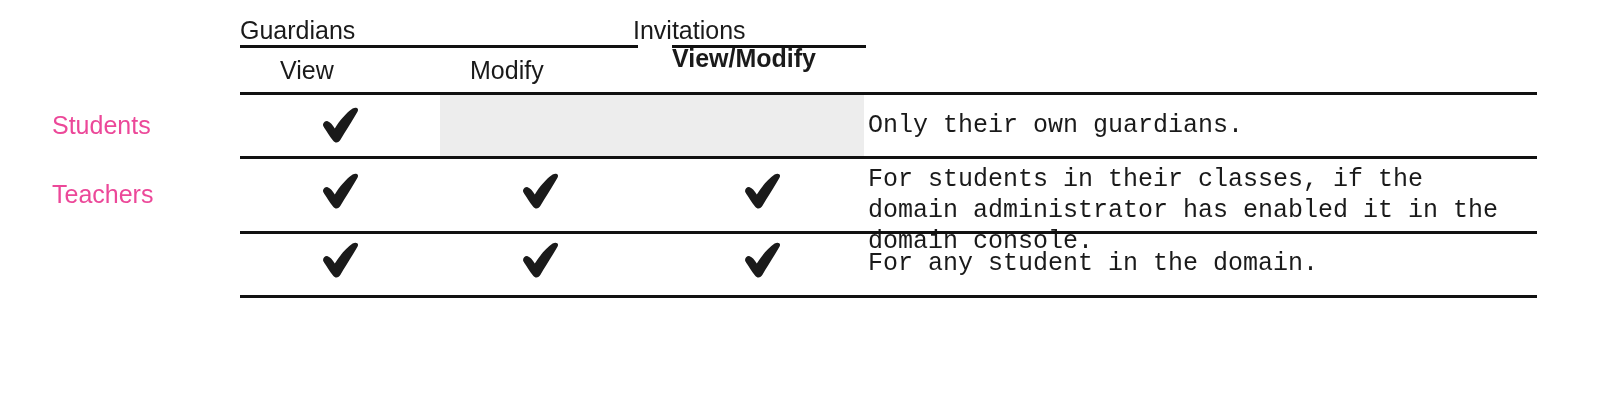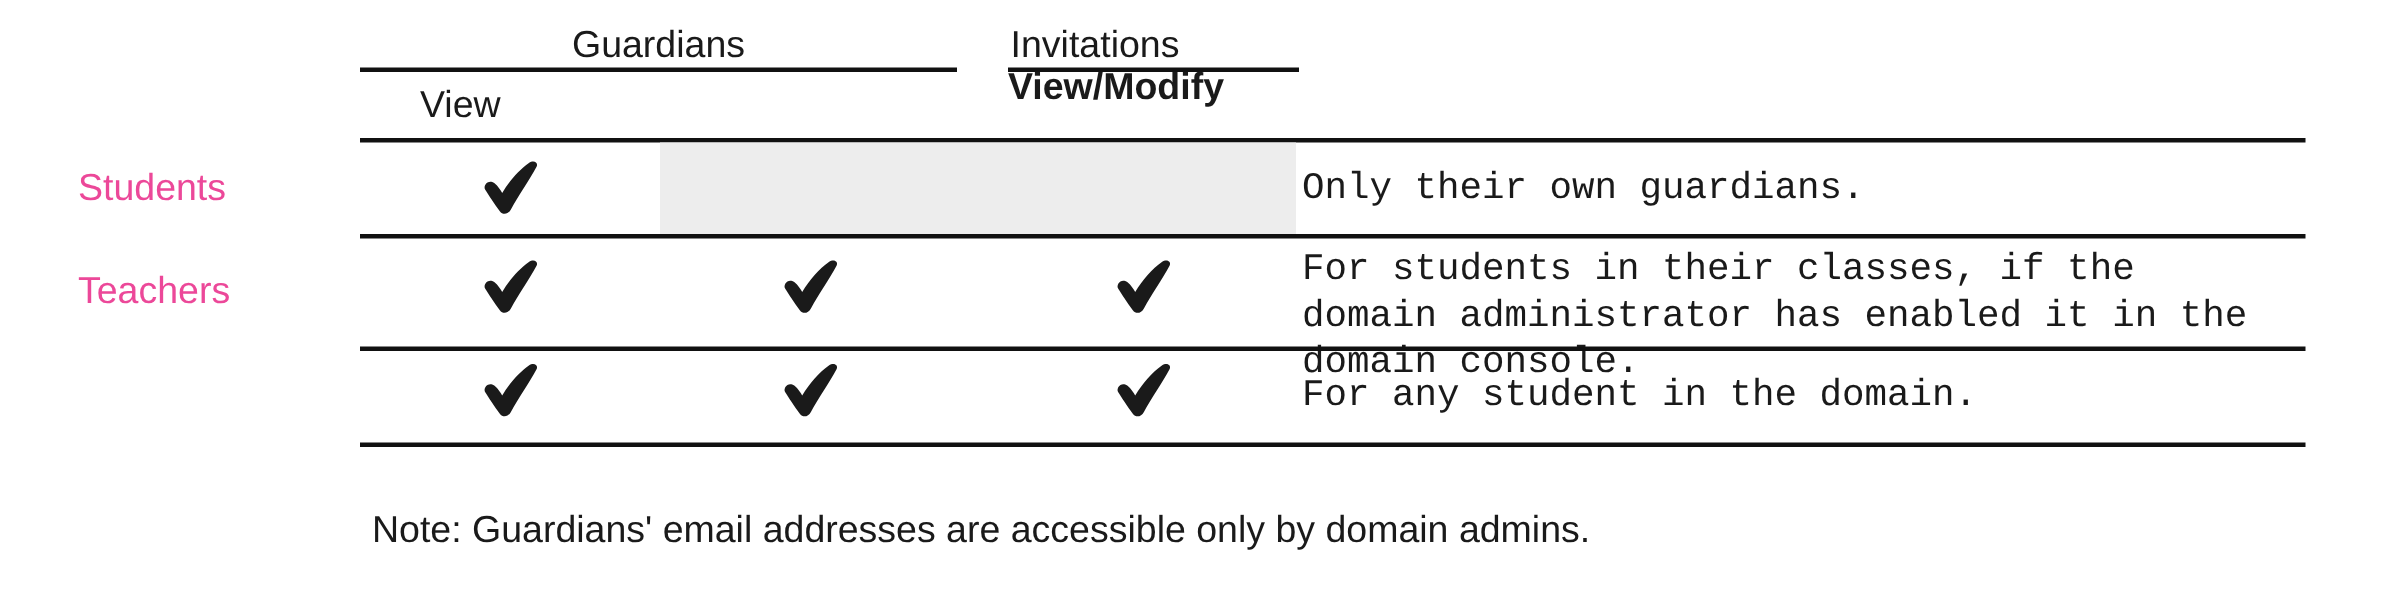--- a/index.html
+++ b/index.html
@@ -32,21 +32,21 @@
     position: absolute;
     height: 3px;
     background: #111111;
   }
 
   
   .group-label {
     position: absolute;
     font-size: 25px;
     line-height: 29px;
-    text-align: center;
+    text-align: left;
     white-space: nowrap;
     color: #1a1a1a;
   }
   .col-head {
     position: absolute;
     font-size: 25px;
     line-height: 29px;
     text-align: left;
     white-space: nowrap;
     color: #1a1a1a;
@@ -104,20 +104,21 @@
 
   <div class="group-label" style="left:240px; top:16px; width:398px;">Guardians</div>
 
   <div class="group-label" style="left:633px; top:16px; width:194px;">Invitations</div>
 
   <div class="grouprule" style="left:240px; top:45px; width:398px;"></div>
   <div class="grouprule" style="left:672px; top:45px; width:194px;"></div>
 
   <div class="col-head" style="left:280px; top:56px; width:120px;">View</div>
 
+  <div class="col-head" style="left:470px; top:56px; width:140px;">Modify</div>
 
   <div class="col-head" style="left:672px; top:44px; width:194px;font-weight:bold;">View/Modify</div>
 
   <div class="rule" style="top:92px;"></div>
 
   <div class="shade" style="left:440px; top:95px; width:424px; height:62px;"></div>
 
   <div class="row-label" style="top:110px;">Students</div>
 
   <div class="check" style="left:310px; top:106px;">
@@ -191,15 +192,14 @@
                C21.6 14.6 28.2 7.0 34.6 2.6 C37.8 0.4 41.3 2.2 39.6 5.4
                C35.0 13.8 27.2 25.4 22.6 33.6 C20.8 36.9 17.3 37.6 15.2 34.8
                C11.8 30.3 7.6 23.8 5.5 20.5 Z" fill="#1a1a1a"></path>
     </svg>
   </div>
 
   <div class="desc" style="top:248px;">For any student in the domain.</div>
 
   <div class="rule" style="top:295px;"></div>
 
-  <div class="note">Note: Guardians' email addresses are accessible only by domain admins.</div>
 
 </div>
 
 </body></html>

